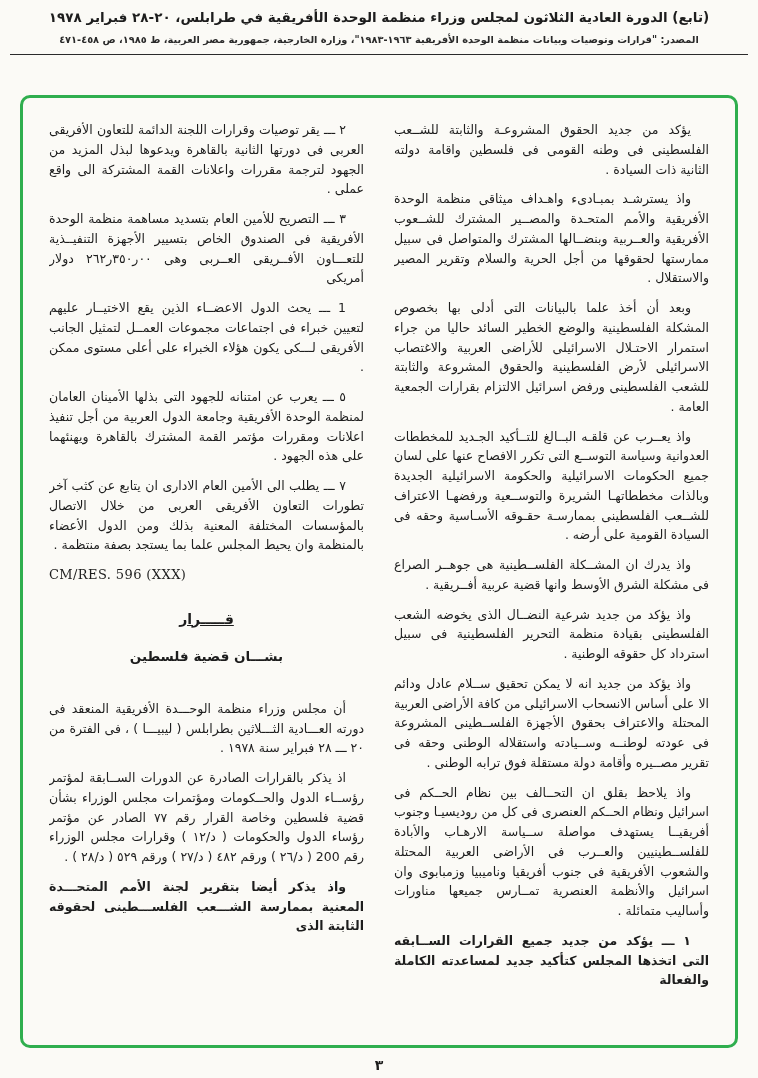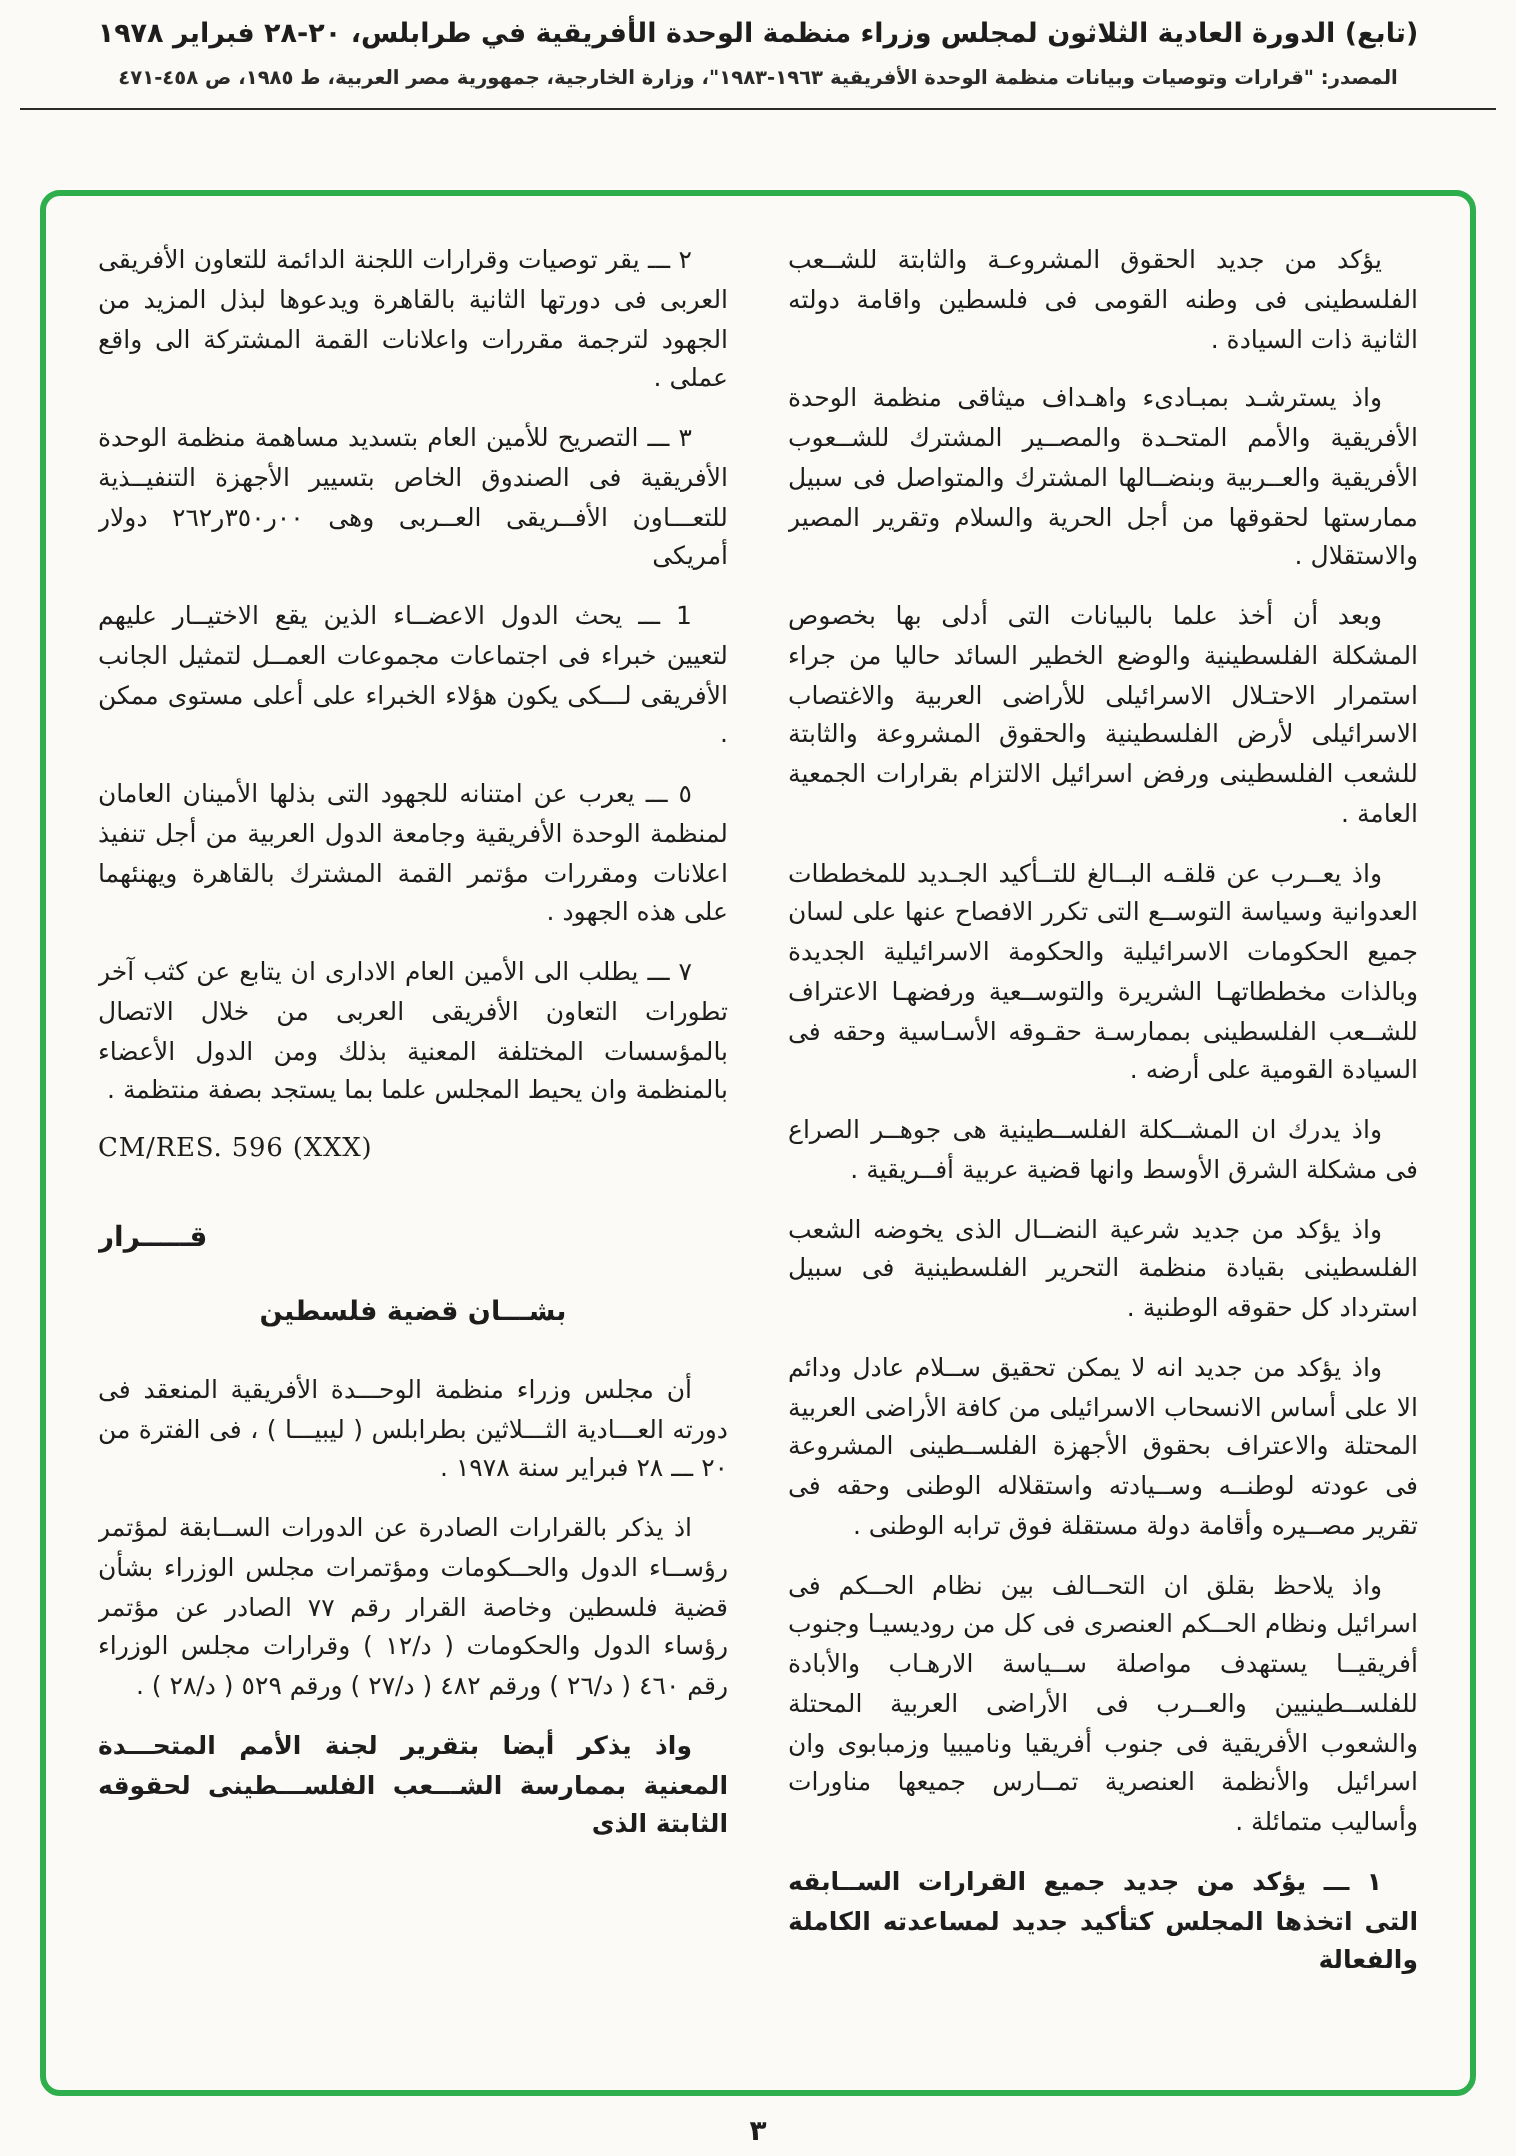--- a/index.html
+++ b/index.html
@@ -82,30 +82,31 @@
   .res-code {
     direction: ltr;
     text-align: left;
     font-family: "DejaVu Serif", serif;
     font-size: 13px;
     margin-bottom: 22px;
     text-indent: 0;
     letter-spacing: 0.4px;
   }
   .res-title {
-    text-align: left;
+    text-align: center;
     font-weight: bold;
     font-size: 14px;
     margin-bottom: 16px;
+    text-decoration: underline;
   }
   .res-subject {
     text-align: center;
     font-weight: bold;
     font-size: 13.5px;
-    margin-bottom: 18px;
+    margin-bottom: 32px;
   }
 
   
   .footer {
     position: absolute;
     bottom: 4px;
     left: 0;
     right: 0;
     text-align: center;
   }
@@ -147,21 +148,21 @@
         <p>٥ ـــ يعرب عن امتنانه للجهود التى بذلها الأمينان العامان لمنظمة الوحدة الأفريقية وجامعة الدول العربية من أجل تنفيذ اعلانات ومقررات مؤتمر القمة المشترك بالقاهرة ويهنئهما على هذه الجهود .</p>
         <p>٧ ـــ يطلب الى الأمين العام الادارى ان يتابع عن كثب آخر تطورات التعاون الأفريقى العربى من خلال الاتصال بالمؤسسات المختلفة المعنية بذلك ومن الدول الأعضاء بالمنظمة وان يحيط المجلس علما بما يستجد بصفة منتظمة .</p>
 
         <div class="res-code">CM/RES. 596 (XXX)</div>
 
         <div class="res-title">قـــــرار</div>
 
         <div class="res-subject">بشـــان قضية فلسطين</div>
 
         <p>أن مجلس وزراء منظمة الوحـــدة الأفريقية المنعقد فى دورته العـــادية الثـــلاثين بطرابلس ( ليبيـــا ) ، فى الفترة من ٢٠ ـــ ٢٨ فبراير سنة ١٩٧٨ .</p>
-        <p>اذ يذكر بالقرارات الصادرة عن الدورات الســابقة لمؤتمر رؤســاء الدول والحــكومات ومؤتمرات مجلس الوزراء بشأن قضية فلسطين وخاصة القرار رقم ٧٧ الصادر عن مؤتمر رؤساء الدول والحكومات ( د/١٢ ) وقرارات مجلس الوزراء رقم ٤٦٠ ( د/٢٦ ) ورقم ٤٨٢ ( د/٢٧ ) ورقم ٥٢٩ ( د/٢٨ ) .</p>
+        <p>اذ يذكر بالقرارات الصادرة عن الدورات الســابقة لمؤتمر رؤســاء الدول والحــكومات ومؤتمرات مجلس الوزراء بشأن قضية فلسطين وخاصة القرار رقم ٧٧ الصادر عن مؤتمر رؤساء الدول والحكومات ( د/١٢ ) وقرارات مجلس الوزراء رقم 200 ( د/٢٦ ) ورقم ٤٨٢ ( د/٢٧ ) ورقم ٥٢٩ ( د/٢٨ ) .</p>
         <p class="bold-par">واذ يذكر أيضا بتقرير لجنة الأمم المتحـــدة المعنية بممارسة الشـــعب الفلســـطينى لحقوقه الثابتة الذى</p>
       </section>
 
     </div>
   </div>
 
   <footer class="footer">
     <span class="page-number">٣</span>
   </footer>
 

